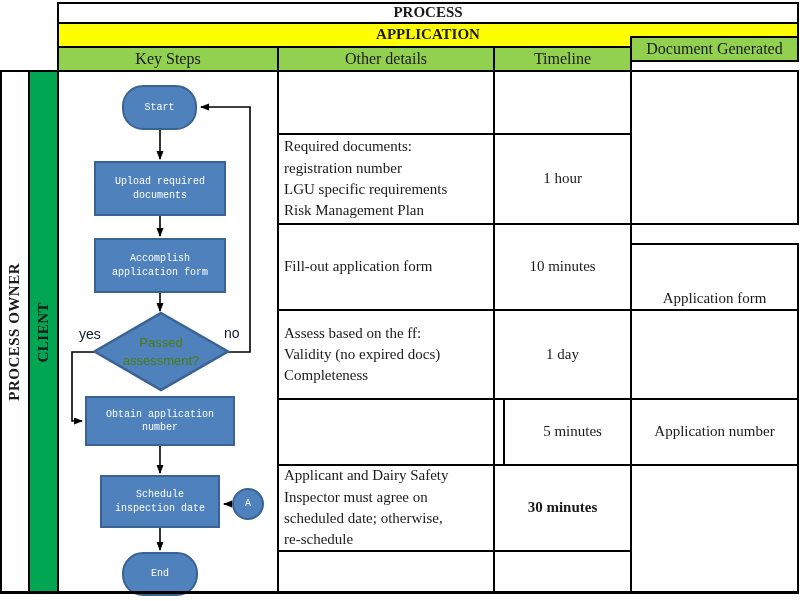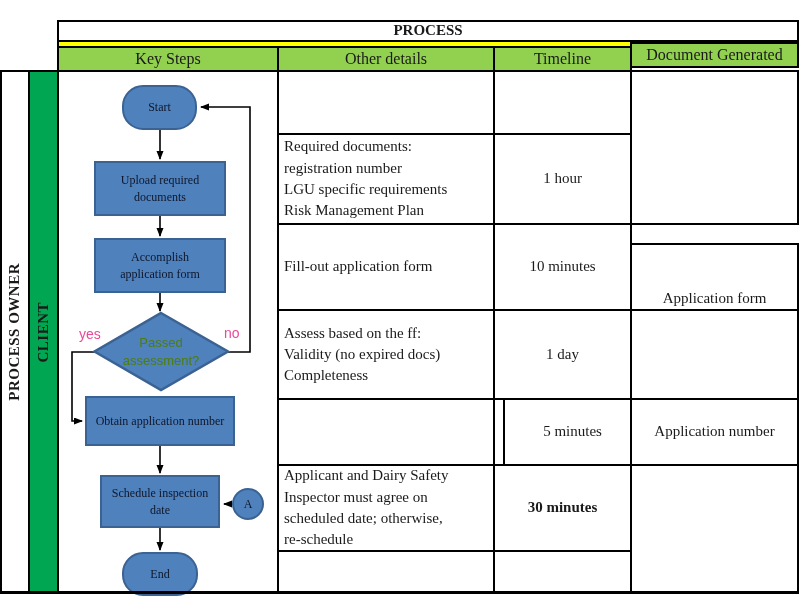--- a/index.html
+++ b/index.html
@@ -16,37 +16,37 @@
     position:relative;width:800px;height:601px;background:#ffffff;
     font-family:"Liberation Serif","DejaVu Serif",serif;color:var(--text_dark);
     overflow:hidden;
   }
   .cell{
     position:absolute;box-sizing:border-box;border:2px solid #000;background:#fff;
     display:flex;align-items:center;justify-content:center;
     font-size:15px;line-height:1.42;white-space:pre-line;
   }
   .cell.left{justify-content:flex-start;text-align:left;padding-left:5px;padding-right:3px;}
-  .hdr{font-weight:bold;font-size:15px;margin-top:18px;}
+  .hdr{font-weight:bold;font-size:15px;}
   .colhdr{font-size:16px;text-align:right;}
   .vert{
     writing-mode:vertical-rl;transform:rotate(180deg);
     font-weight:bold;font-size:15px;letter-spacing:0.5px;text-align:center;
   }
   .shape{
     position:absolute;box-sizing:border-box;z-index:2;
     background:var(--shape_blue);border:2.5px solid var(--shape_border);
-    color:#0f172a;font-family:Liberation Serif, serif;
-    font-size:12px;line-height:1.35;text-align:center;
+    color:#ffffff;font-family:Liberation Mono, monospace;
+    font-size:10px;line-height:1.35;text-align:center;
     display:flex;align-items:center;justify-content:center;
   }
   .stadium{border-radius:21px;}
   .circ{border-radius:50%;}
   .flowlabel{
-    position:absolute;z-index:2;color:#ec4899;
+    position:absolute;z-index:2;color:#0f172a;
     font-family:"Liberation Sans","DejaVu Sans",sans-serif;font-size:14px;
   }
   #flow-svg{position:absolute;left:0;top:0;z-index:1;}
   #decision-text{
     position:absolute;left:116px;top:329px;width:90px;height:46px;z-index:2;
     display:flex;align-items:center;justify-content:center;text-align:center;
     color:#4d7c0f;font-family:"Liberation Sans","DejaVu Sans",sans-serif;font-size:13px;line-height:1.35;
   }
   .bottomline{position:absolute;left:0;top:591px;width:797px;height:2.5px;background:#000;z-index:3;}
 </style>
@@ -55,21 +55,21 @@
 
 <div id="page">
 
   <div class="cell hdr" style="left:57px;top:2px;width:742px;height:22px;">PROCESS</div>
 
   <div class="cell hdr" style="left:57px;top:22px;width:742px;height:26px;background:var(--app_yellow);">APPLICATION</div>
 
   <div class="cell colhdr" style="left:57px;top:46px;width:222px;height:26px;background:var(--header_green);">Key Steps</div>
   <div class="cell colhdr" style="left:277px;top:46px;width:218px;height:26px;background:var(--header_green);">Other details</div>
   <div class="cell colhdr" style="left:493px;top:46px;width:139px;height:26px;background:var(--header_green);">Timeline</div>
-  <div class="cell colhdr" style="left:630px;top:42px;width:169px;height:26px;background:var(--header_green);">Document Generated</div>
+  <div class="cell colhdr" style="left:630px;top:36px;width:169px;height:26px;background:var(--header_green);">Document Generated</div>
 
   <div class="cell" style="left:0px;top:70px;width:30px;height:524px;">
     <span class="vert">PROCESS OWNER</span>
   </div>
   <div class="cell" style="left:28px;top:70px;width:31px;height:524px;background:var(--client_green);">
     <span class="vert">CLIENT</span>
   </div>
 
   <div class="cell" style="left:57px;top:70px;width:222px;height:524px;"></div>
 

